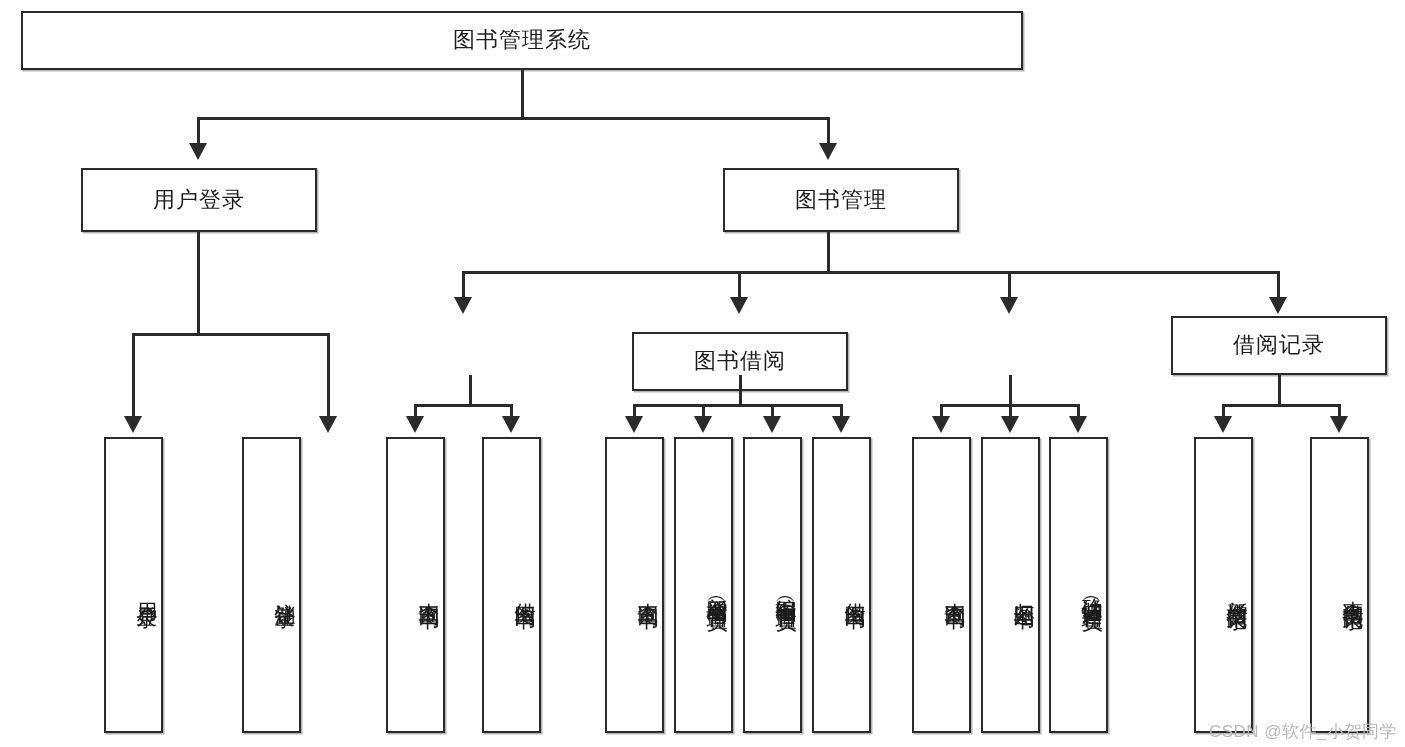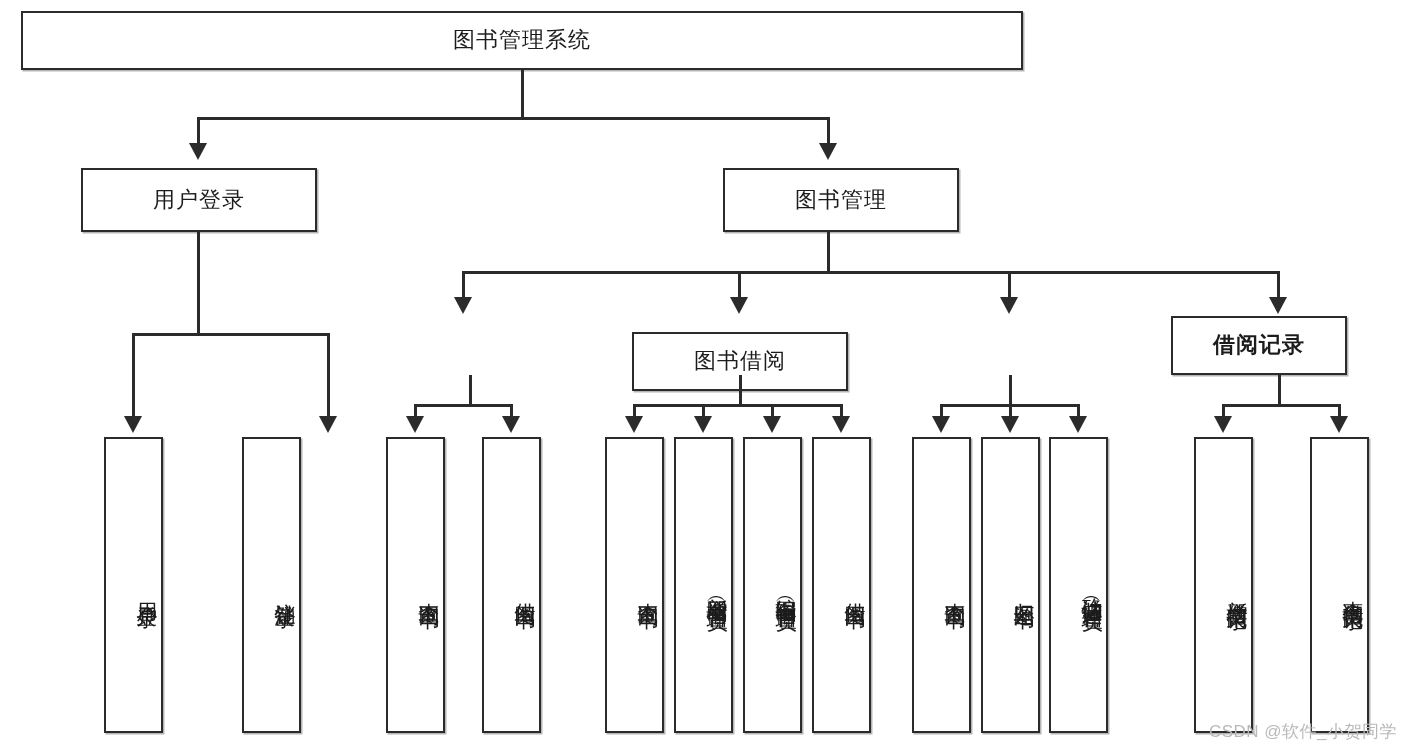--- a/index.html
+++ b/index.html
@@ -121,21 +121,21 @@
   <div class="vline" style="left:738px; top:271px; width:3px; height:28px;"></div>
   <div class="arrow" style="left:730px; top:297px;"></div>
   <div class="vline" style="left:1008px; top:271px; width:3px; height:28px;"></div>
   <div class="arrow" style="left:1000px; top:297px;"></div>
   <div class="vline" style="left:1277px; top:271px; width:3px; height:28px;"></div>
   <div class="arrow" style="left:1269px; top:297px;"></div>
 
   <div class="node horiz" style="left:632px; top:332px; width:216px; height:59px;">
     <span class="node-label">图书借阅</span>
   </div>
-  <div class="node horiz" style="left:1171px; top:316px; width:176px; height:59px;font-weight:bold;">
+  <div class="node horiz" style="left:1171px; top:316px; width:216px; height:59px;">
     <span class="node-label">借阅记录</span>
   </div>
 
   <div class="vline" style="left:469px; top:375px; width:3px; height:31px;"></div>
   <div class="hline" style="left:414px; top:404px; width:99px; height:3px;"></div>
   <div class="vline" style="left:414px; top:404px; width:3px; height:14px;"></div>
   <div class="arrow" style="left:406px; top:416px;"></div>
   <div class="vline" style="left:510px; top:404px; width:3px; height:14px;"></div>
   <div class="arrow" style="left:502px; top:416px;"></div>
 

